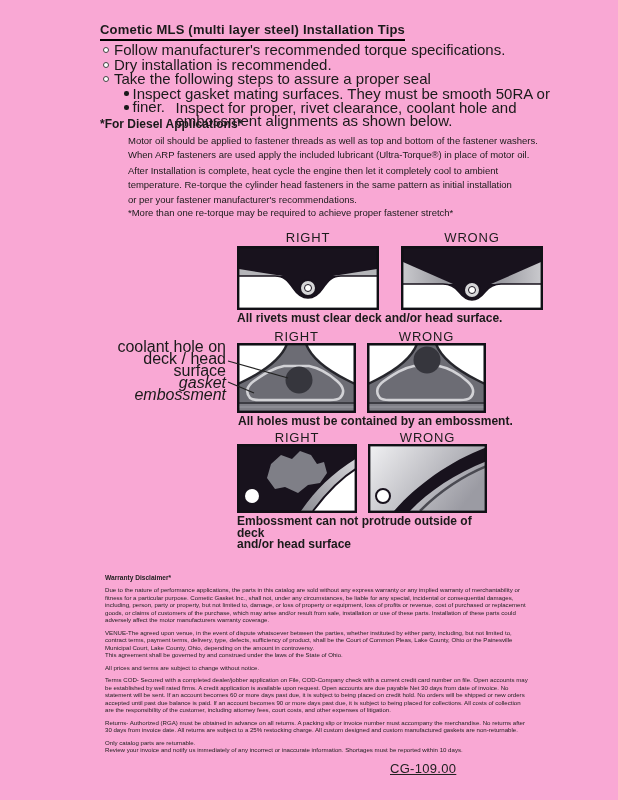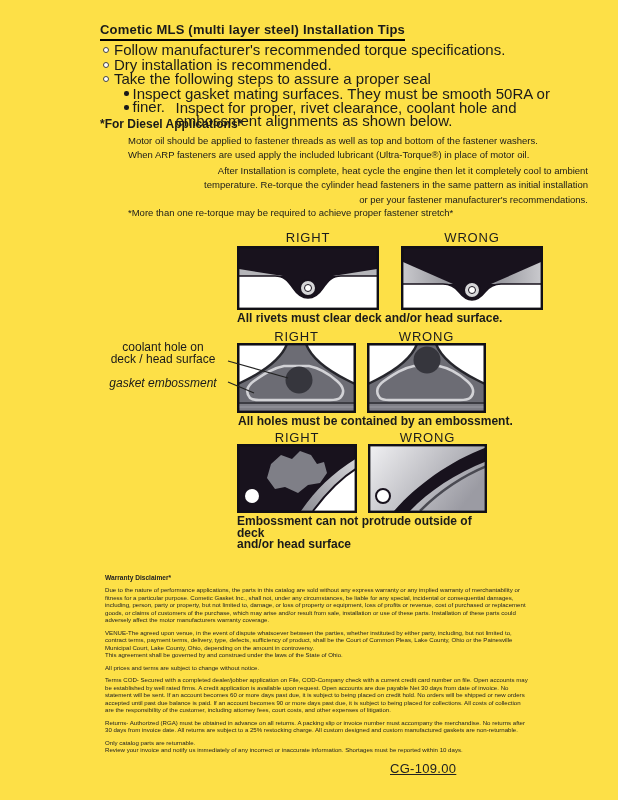--- a/index.html
+++ b/index.html
@@ -2,42 +2,42 @@
 <html><head>
 <meta charset="utf-8">
 <style>
   html,body{margin:0;padding:0;}
   body{
     width:618px;height:800px;background:#ffffff;
     font-family:"Liberation Sans","DejaVu Sans",sans-serif;
     color:#1a1a1a;
     -webkit-font-smoothing:antialiased;
   }
-  #page{position:relative;width:618px;height:800px;overflow:hidden;background:#fde047;}
+  #page{position:relative;width:618px;height:800px;overflow:hidden;background:#f9a8d4;}
   .abs{position:absolute;}
   .pre{white-space:pre-line;}
 
   .doc-title{
     font-size:13px;font-weight:bold;letter-spacing:.2px;
     border-bottom:2px solid #000;padding-bottom:2px;display:inline-block;
   }
   .body-text{font-size:9.5px;line-height:14.3px;margin-left:28px;}
   .bullet-row{display:flex;align-items:flex-start;font-size:15px;line-height:13px;}
   .o-marker{
     width:4px;height:4px;border:1px solid #444;border-radius:50%;
     display:inline-block;margin:4px 5px 0 0;flex:0 0 auto;background:#fff;
   }
   .f-marker{
     width:4.5px;height:4.5px;border-radius:50%;background:#1a1a1a;
     display:inline-block;margin:4px 4px 0 0;flex:0 0 auto;
   }
   .section-head{font-size:12px;font-weight:bold;}
   .dg-header{font-size:13px;letter-spacing:.8px;text-align:center;color:#1c1c1c;}
   .dg-caption{font-size:12px;font-weight:bold;line-height:11.5px;}
-  .dg-label{font-size:12px;line-height:12px;text-align:center;}
+  .dg-label{font-size:16px;line-height:12px;text-align:right;}
   .fig{display:block;}
   .fineprint{font-size:6.1px;line-height:7.5px;color:#222;}
   .fineprint p{margin:0 0 5px 0;}
   .fineprint .fp-head{font-weight:bold;font-size:6.6px;margin-bottom:4.5px;}
   .page-code{font-size:13px;letter-spacing:.3px;color:#222;text-decoration:underline;}
 </style>
 </head>
 <body>
 
 <div id="page">
@@ -63,21 +63,21 @@
     <span>Inspect gasket mating surfaces.  They must be smooth 50RA or finer.</span>
   </div>
   <div class="bullet-row abs" style="left:124px;top:101px;width:430px;gap:43px;">
     <span class="f-marker"></span>
     <span>Inspect for proper, rivet clearance, coolant hole and embossment alignments as shown below.</span>
   </div>
 
   <div class="abs section-head" style="left:100px;top:117px;">*For Diesel Applications*</div>
   <div class="abs body-text pre" style="left:100px;top:134px;width:460px;">Motor oil should be applied to fastener threads as well as top and bottom of the fastener washers.
 When ARP fasteners are used apply the included lubricant (Ultra-Torque®) in place of motor oil.</div>
-  <div class="abs body-text pre" style="left:100px;top:164px;width:460px;text-align:right;">After Installation is complete, heat cycle the engine then let it completely cool to ambient
+  <div class="abs body-text pre" style="left:100px;top:164px;width:460px;">After Installation is complete, heat cycle the engine then let it completely cool to ambient
 temperature. Re-torque the cylinder head fasteners in the same pattern as initial installation
 or per your fastener manufacturer's recommendations.</div>
   <div class="abs body-text" style="left:100px;top:206px;width:460px;">*More than one re-torque may be required to achieve proper fastener stretch*</div>
 
   <div class="dg-header abs" style="left:237px;top:230px;width:142px;">RIGHT</div>
   <div class="dg-header abs" style="left:401px;top:230px;width:142px;">WRONG</div>
 
   <svg class="fig abs" style="left:237px;top:246px;" width="142" height="64" viewBox="0 0 142 64">
     <rect width="142" height="64" fill="#18121d"></rect>
     <polygon points="2,30 46,30 2,23" fill="#b5b5b9"></polygon>

